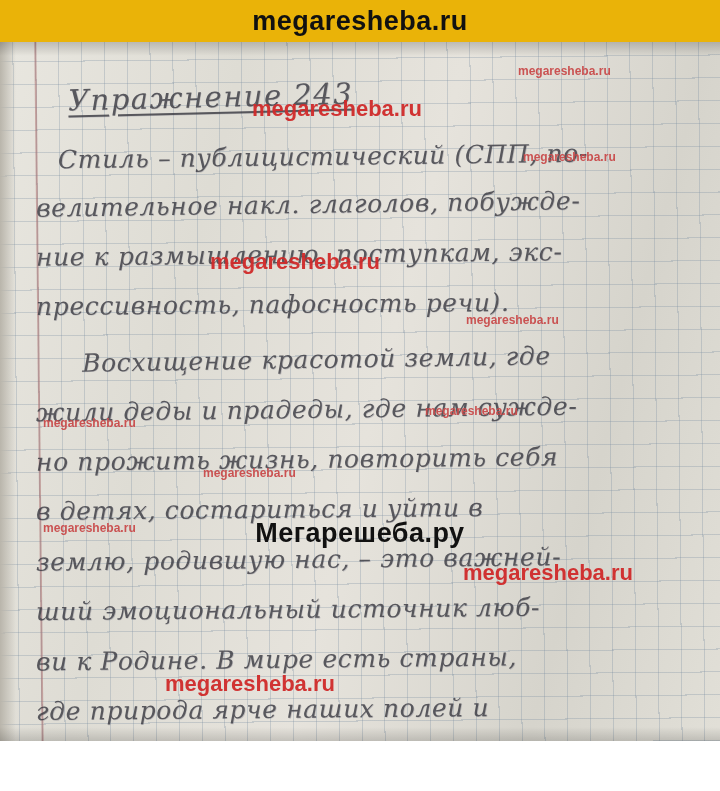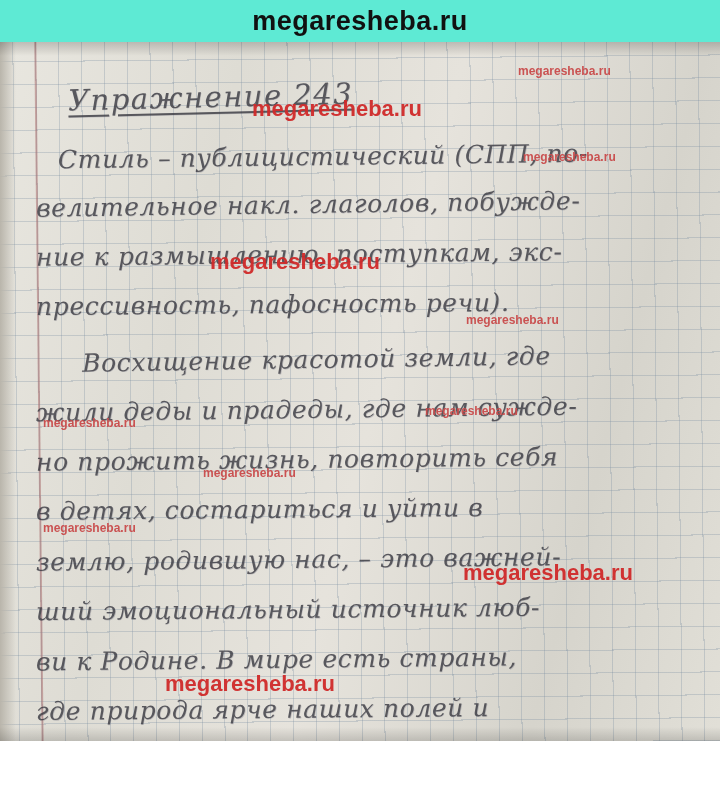--- a/index.html
+++ b/index.html
@@ -10,21 +10,21 @@
     width: 720px;
     height: 791px;
     background: #ffffff;
     font-family: "Liberation Sans", sans-serif;
     overflow: hidden;
   }
   .page {
     position: relative;
     width: 720px;
     height: 554px;
-    background: #5eead4;
+    background: #eab308;
   }
 
   
   .banner {
     position: absolute;
     left: 0;
     width: 720px;
     text-align: center;
     font-weight: bold;
     color: #111111;
@@ -188,14 +188,15 @@
       <div class="wm wm-sm" style="left:466px; top:271px;">megaresheba.ru</div>
       <div class="wm wm-sm" style="left:425px; top:362px;">megaresheba.ru</div>
       <div class="wm wm-sm" style="left:43px;  top:374px;">megaresheba.ru</div>
       <div class="wm wm-sm" style="left:203px; top:424px;">megaresheba.ru</div>
       <div class="wm wm-sm" style="left:43px;  top:479px;">megaresheba.ru</div>
       <div class="wm wm-lg" style="left:463px; top:518px;">megaresheba.ru</div>
       <div class="wm wm-lg" style="left:165px; top:629px;">megaresheba.ru</div>
     </div>
   </div>
 
+  <div class="banner banner-bottom">Мегарешеба.ру</div>
 
 </div>
 
 </body></html>

